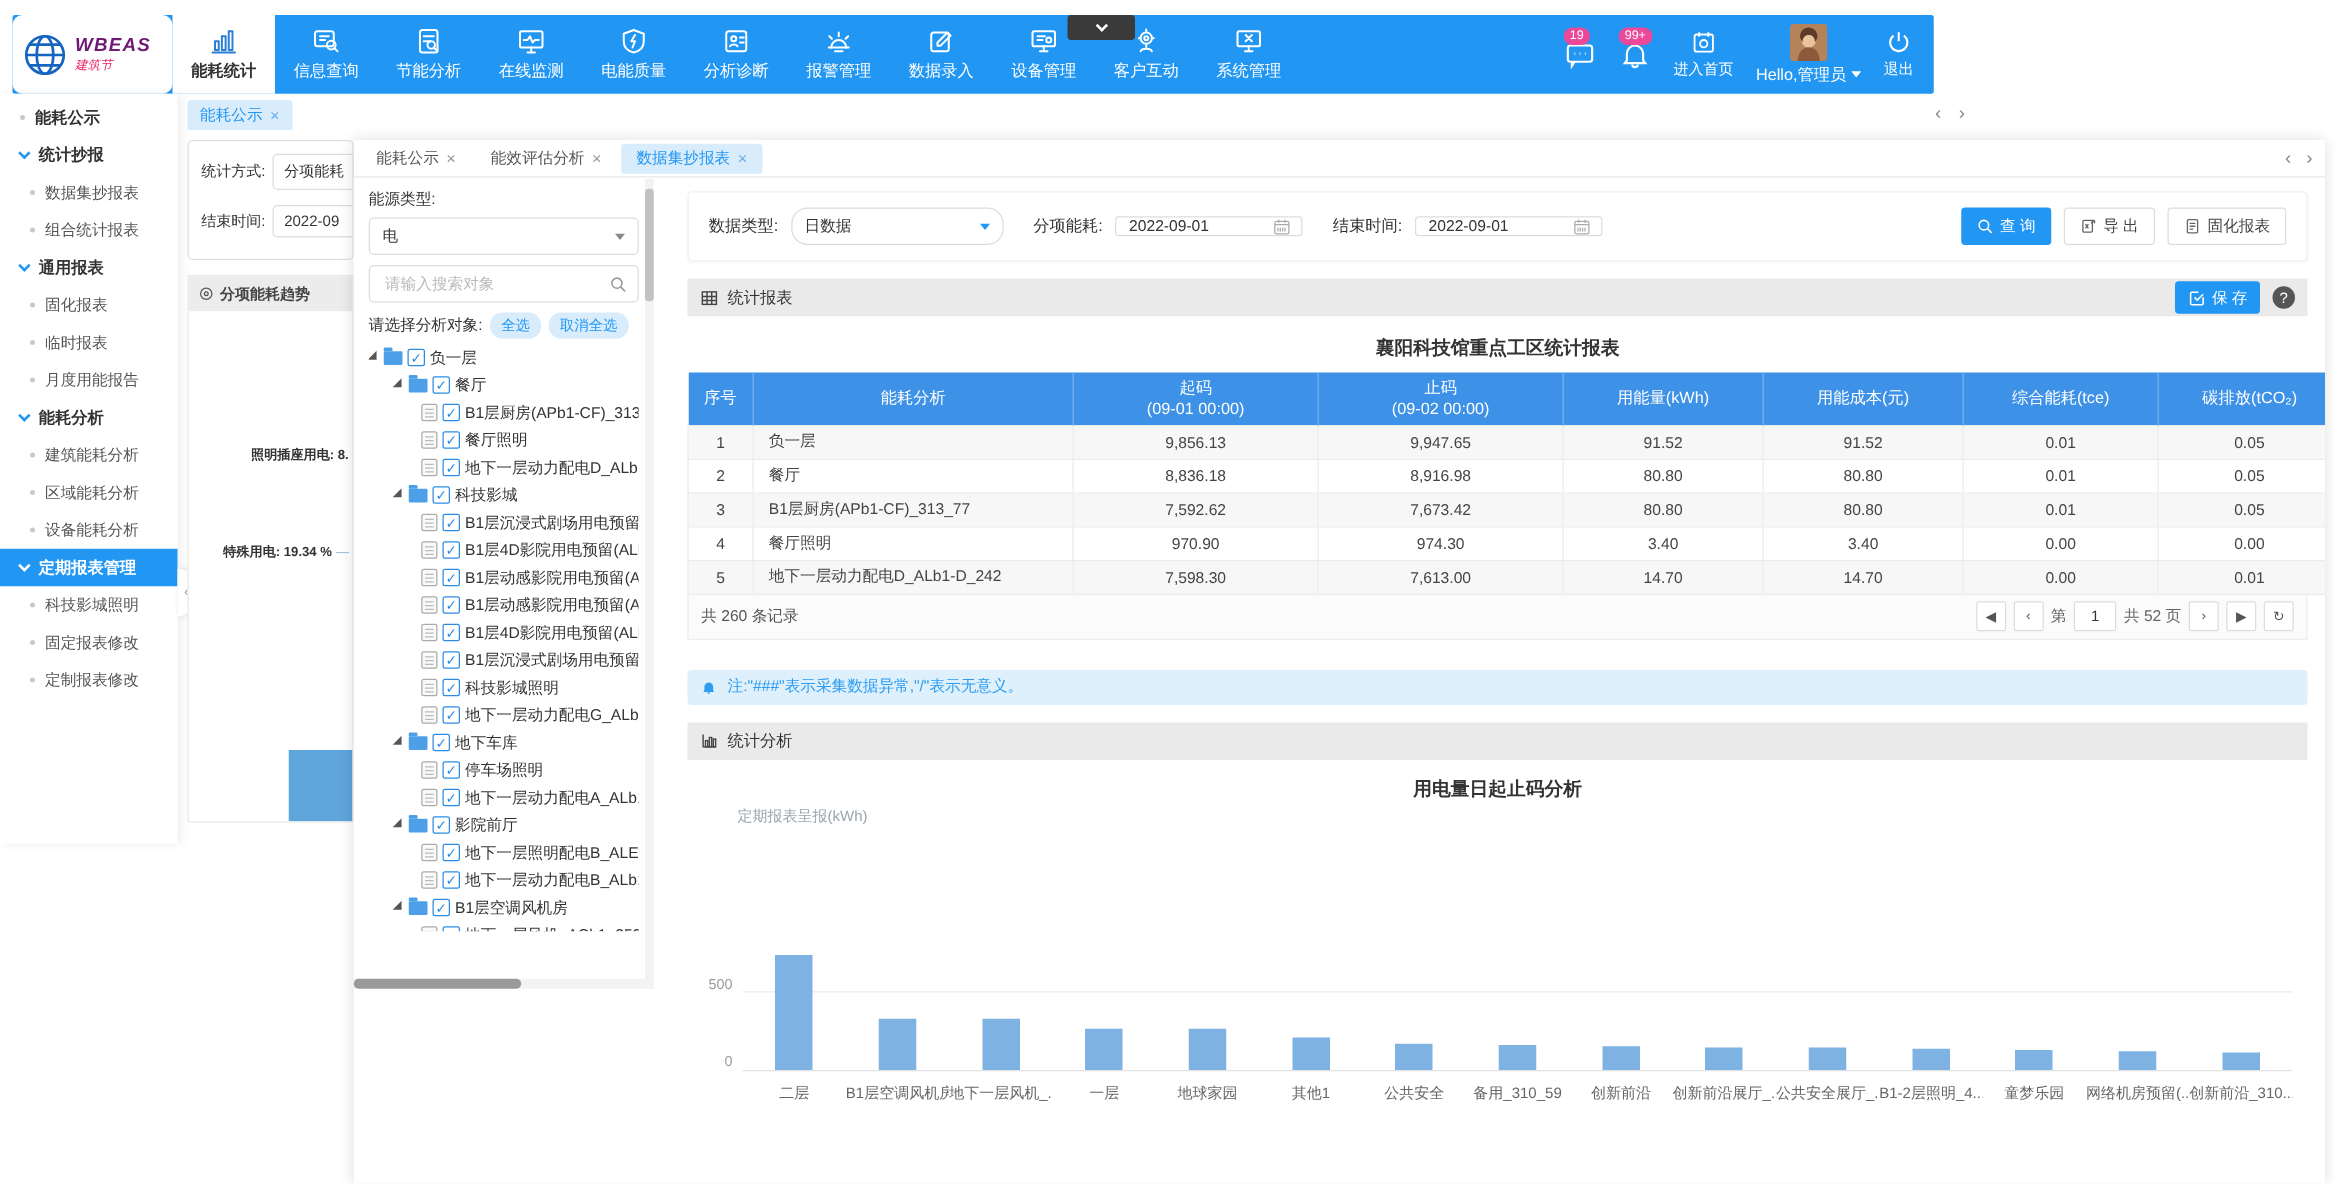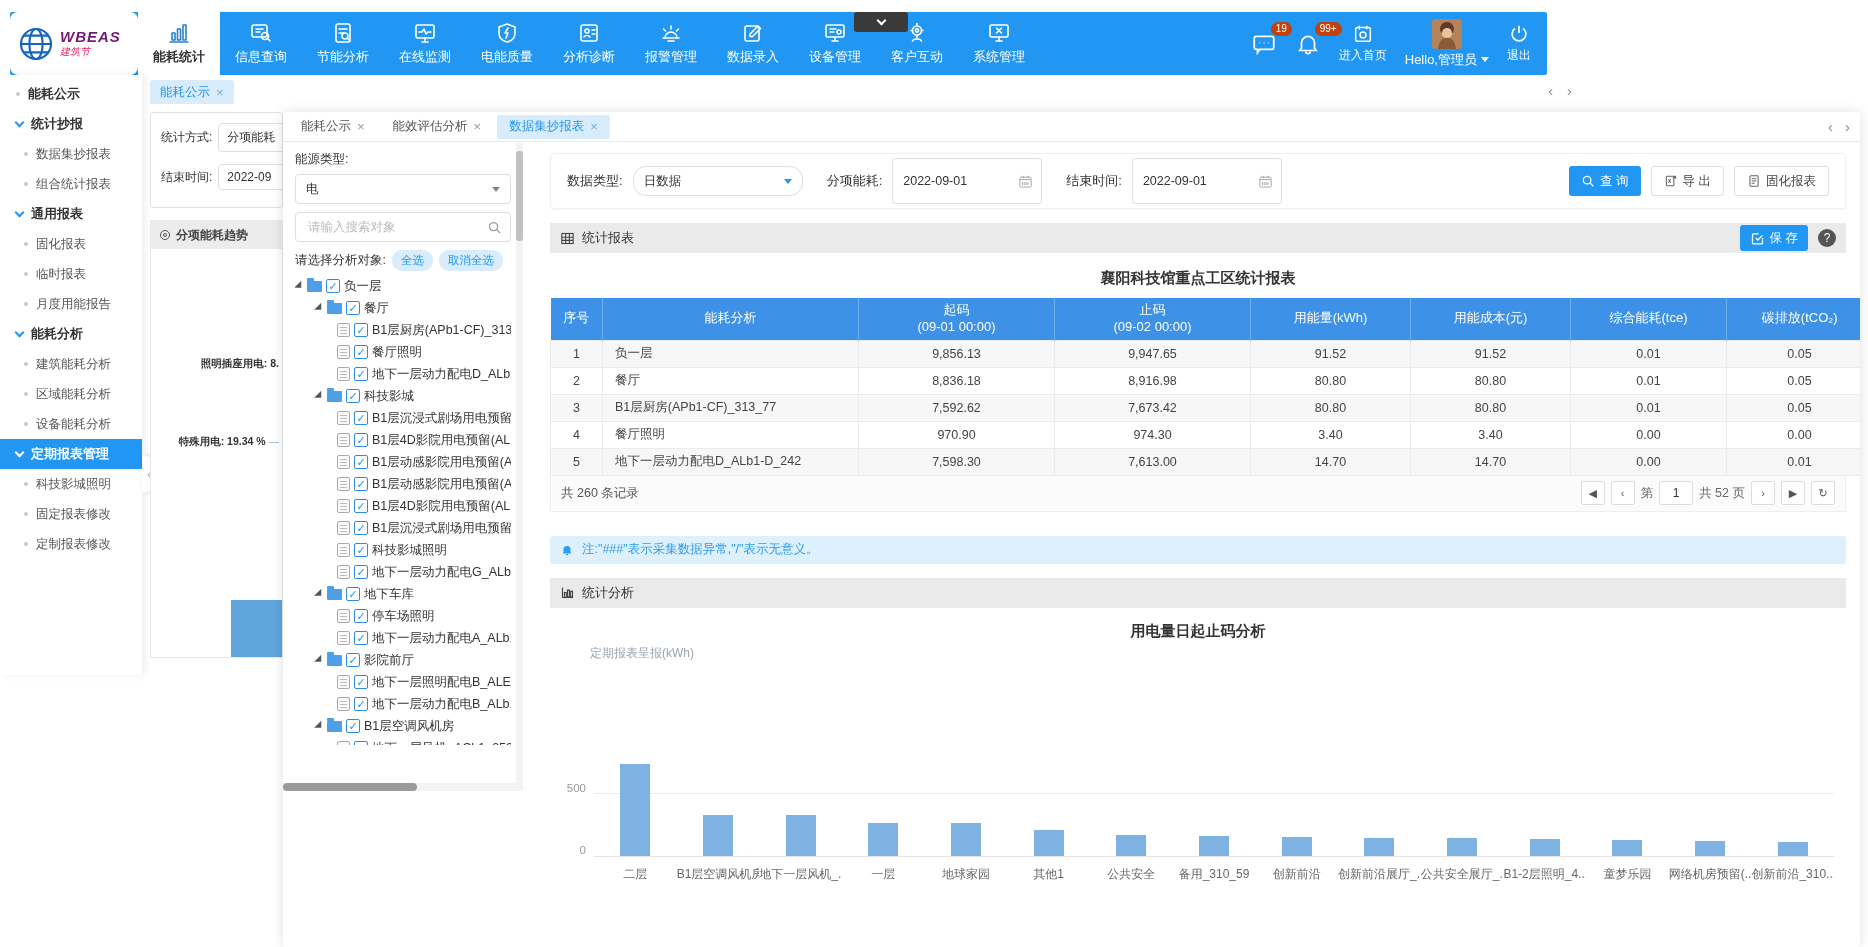--- a/index.html
+++ b/index.html
@@ -23,21 +23,21 @@
   .nav-item .nav-label{font-size:13px;white-space:nowrap;}
   .nav-item.active{background:#fff;color:#2b7fd4;}
   .nav-item.active .nav-label{color:#333;font-weight:bold;}
   .nav-dropdown{position:absolute;left:716px;top:0;width:54px;height:20px;background:#3a3a3a;
     border-radius:3px;display:flex;align-items:center;justify-content:center;z-index:3;}
   .nav-dropdown .chev{width:7px;height:7px;border-left:2px solid #fff;border-bottom:2px solid #fff;
     transform:rotate(-45deg);margin-top:-3px;}
   .nav-right{margin-left:auto;display:flex;align-items:center;gap:18px;padding-right:16px;color:#fff;}
   .icon-badge-wrap{position:relative;width:26px;height:26px;}
   .icon-badge-wrap svg{width:26px;height:26px;}
-  .badge{position:absolute;top:-9px;left:20px;background:#c2410c;color:#fff;border-radius:9px;
+  .badge{position:absolute;top:-9px;left:0;background:#ec4899;color:#fff;border-radius:9px;
     font-size:10px;padding:1px 5px;line-height:12px;white-space:nowrap;}
   .nav-mini{display:flex;flex-direction:column;align-items:center;gap:2px;font-size:12px;cursor:pointer;}
   .nav-mini svg{width:22px;height:22px;}
   .user-box{display:flex;flex-direction:column;align-items:center;gap:2px;cursor:pointer;}
   .avatar{width:30px;height:30px;border-radius:3px;overflow:hidden;line-height:0;}
   .greet{font-size:13px;display:flex;align-items:center;gap:4px;}
   .caret-down{width:0;height:0;border:4px solid transparent;border-top:5px solid #fff;margin-top:3px;}
 
   
   .sidebar{position:absolute;left:0;top:75px;width:142px;height:600px;background:#fff;
@@ -123,21 +123,21 @@
   .hscroll .thumb{position:absolute;left:0;top:0;height:8px;width:56%;background:#9a9a9a;border-radius:4px;}
 
   
   .right-content{position:absolute;left:253px;top:31px;width:1324px;height:804px;padding:10px 14px 0 14px;overflow:hidden;}
   .toolbar{height:56px;border:1px solid #f0f0f0;border-radius:4px;box-shadow:0 1px 3px rgba(0,0,0,.04);
     display:flex;align-items:center;padding:0 16px;gap:10px;}
   .tb-label{font-size:13px;color:#333;white-space:nowrap;margin-left:14px;}
   .tb-select{width:170px;height:30px;border:1px solid #ddd;border-radius:13px;display:flex;align-items:center;
     padding:0 10px;font-size:12.5px;cursor:pointer;}
   .tb-select .sel-caret{margin-left:auto;width:0;height:0;border:4px solid transparent;border-top:5px solid #2196f3;margin-top:4px;}
-  .tb-date{width:150px;height:46px;border:1px solid #ddd;border-radius:3px;display:flex;align-items:center;
+  .tb-date{width:150px;height:16px;border:1px solid #ddd;border-radius:3px;display:flex;align-items:center;
     padding:0 8px 0 10px;font-size:12.5px;cursor:pointer;}
   .tb-date svg{margin-left:auto;width:15px;height:15px;}
   .tb-btns{margin-left:auto;display:flex;gap:10px;}
   .btn{height:30px;border-radius:3px;display:flex;align-items:center;gap:5px;padding:0 12px;
     font-size:12.5px;cursor:pointer;white-space:nowrap;}
   .btn.primary{background:#2196f3;color:#fff;}
   .btn.ghost{background:#fff;border:1px solid #ddd;color:#444;}
   .btn svg{width:14px;height:14px;}
 
   .section-bar{height:30px;background:#eaeaea;display:flex;align-items:center;gap:7px;

